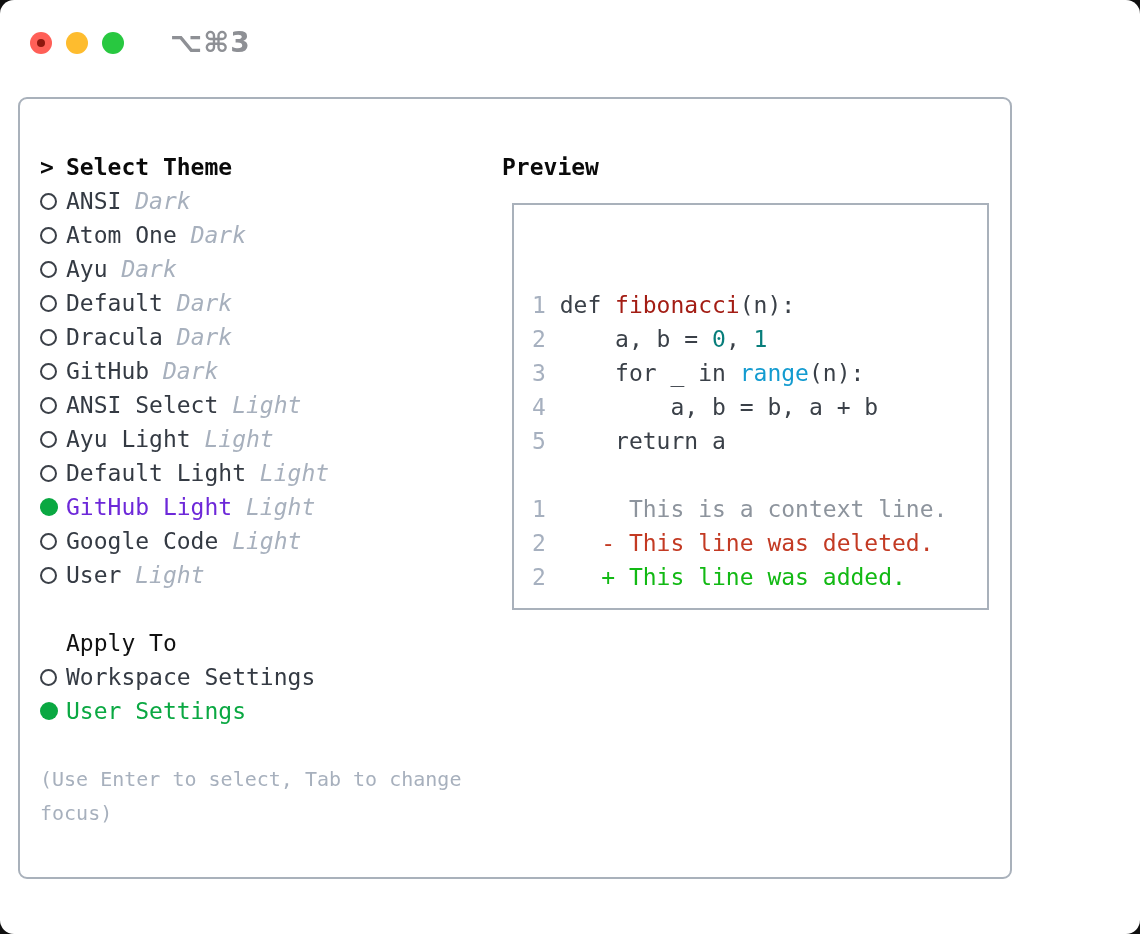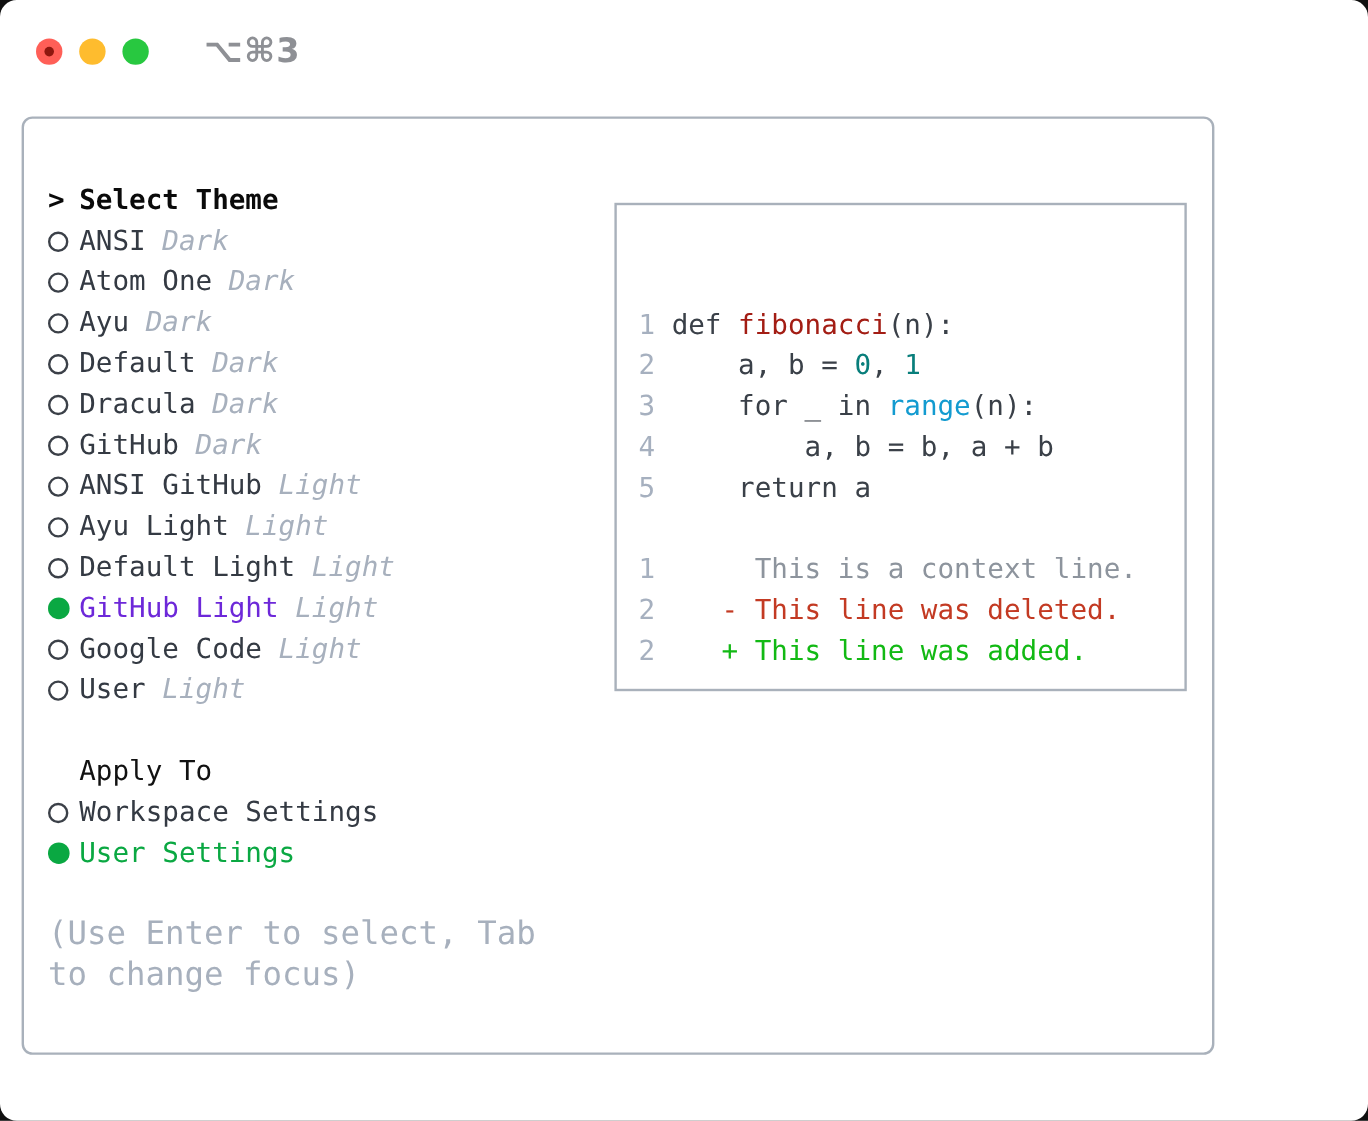--- a/index.html
+++ b/index.html
@@ -58,21 +58,21 @@
   }
   .circle.filled{border:none;width:18px;height:18px;background:#0aa842;}
   .hdr{font-weight:bold;color:#0a0a0a;}
   .subhdr{color:#111111;}
   .theme-name{color:#343a43;}
   .theme-name.selected{color:#6d28d9;}
   .opt-name.selected{color:#0aa842;}
   .tag{color:#a7b0bd;font-style:italic;}
   .spacer{height:34px;}
   .hint{
-    width:432px;color:#a7b0bd;font-size:27px;line-height:34px;
+    width:432px;color:#a7b0bd;font-size:20px;line-height:34px;
     white-space:normal;
   }
   
   .right-col{position:absolute;left:482px;top:51px;}
   .preview-title{
     font-size:23px;line-height:34px;font-weight:bold;color:#0a0a0a;
     white-space:pre;
   }
   .preview-box{
     margin-left:10px;margin-top:19px;
@@ -114,21 +114,21 @@
         <span class="hdr">Select Theme</span>
       </div>
 
       <div id="theme-list">
           <div class="row"><span class="marker"><span class="circle"></span></span><span class="theme-name">ANSI</span><span class="tag"> Dark</span></div>
           <div class="row"><span class="marker"><span class="circle"></span></span><span class="theme-name">Atom One</span><span class="tag"> Dark</span></div>
           <div class="row"><span class="marker"><span class="circle"></span></span><span class="theme-name">Ayu</span><span class="tag"> Dark</span></div>
           <div class="row"><span class="marker"><span class="circle"></span></span><span class="theme-name">Default</span><span class="tag"> Dark</span></div>
           <div class="row"><span class="marker"><span class="circle"></span></span><span class="theme-name">Dracula</span><span class="tag"> Dark</span></div>
           <div class="row"><span class="marker"><span class="circle"></span></span><span class="theme-name">GitHub</span><span class="tag"> Dark</span></div>
-          <div class="row"><span class="marker"><span class="circle"></span></span><span class="theme-name">ANSI GitHub</span><span class="tag"> Light</span></div>
+          <div class="row"><span class="marker"><span class="circle"></span></span><span class="theme-name">ANSI Select</span><span class="tag"> Light</span></div>
           <div class="row"><span class="marker"><span class="circle"></span></span><span class="theme-name">Ayu Light</span><span class="tag"> Light</span></div>
           <div class="row"><span class="marker"><span class="circle"></span></span><span class="theme-name">Default Light</span><span class="tag"> Light</span></div>
           <div class="row"><span class="marker"><span class="circle filled"></span></span><span class="theme-name selected">GitHub Light</span><span class="tag"> Light</span></div>
           <div class="row"><span class="marker"><span class="circle"></span></span><span class="theme-name">Google Code</span><span class="tag"> Light</span></div>
           <div class="row"><span class="marker"><span class="circle"></span></span><span class="theme-name">User</span><span class="tag"> Light</span></div>
         </div>
 
       <div class="spacer"></div>
 
       <div class="row">
@@ -140,20 +140,21 @@
           <div class="row"><span class="marker"><span class="circle"></span></span><span class="opt-name">Workspace Settings</span></div>
           <div class="row"><span class="marker"><span class="circle filled"></span></span><span class="opt-name selected">User Settings</span></div>
         </div>
 
       <div class="spacer"></div>
 
       <div class="hint">(Use Enter to select, Tab to change focus)</div>
     </div>
 
     <div class="right-col">
+      <div class="preview-title">Preview</div>
       <div class="preview-box">
         <div class="pline"></div>
         <div id="code-lines">
             <div class="pline"><span class="ln">1</span><span class="seg-base">def </span><span class="seg-title">fibonacci</span><span class="seg-base">(n):</span></div>
             <div class="pline"><span class="ln">2</span><span class="seg-base">    a, b = </span><span class="seg-number">0</span><span class="seg-base">, </span><span class="seg-number">1</span></div>
             <div class="pline"><span class="ln">3</span><span class="seg-base">    for _ in </span><span class="seg-builtin">range</span><span class="seg-base">(n):</span></div>
             <div class="pline"><span class="ln">4</span><span class="seg-base">        a, b = b, a + b</span></div>
             <div class="pline"><span class="ln">5</span><span class="seg-base">    return a</span></div>
           </div>
         <div class="pline"></div>

